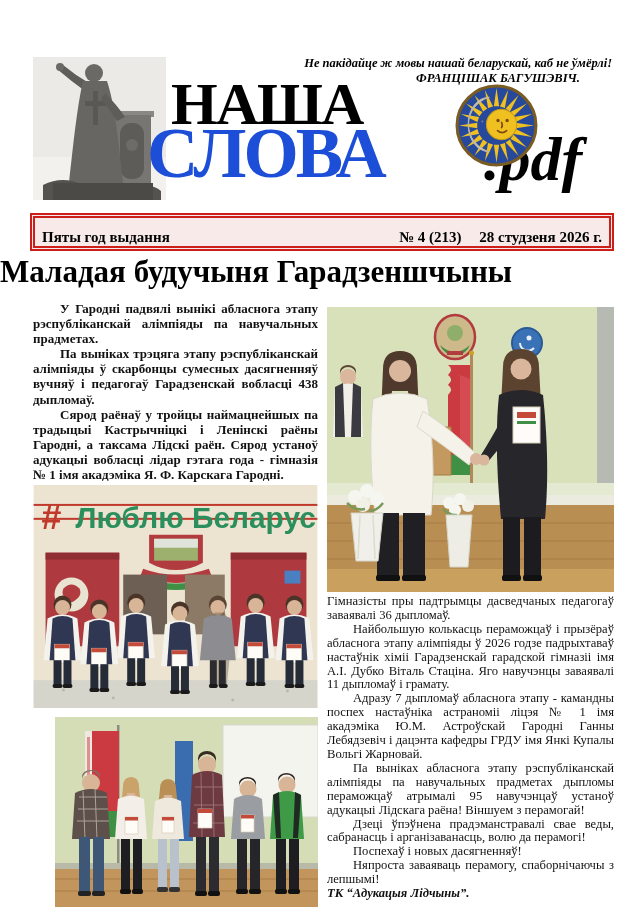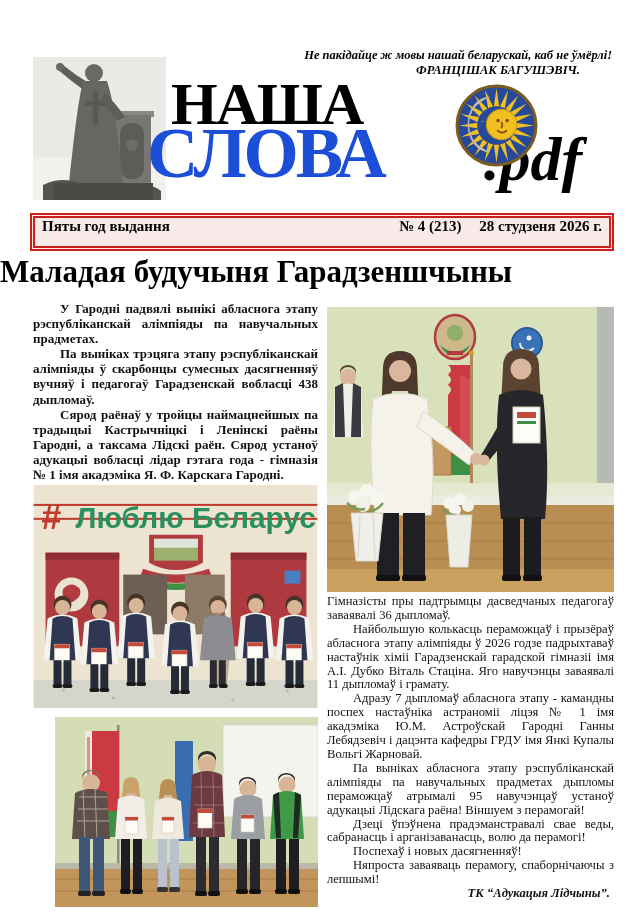--- a/index.html
+++ b/index.html
@@ -1,52 +1,52 @@
 <!DOCTYPE html>
 <html><head>
 <meta charset="utf-8">
 <style>
   html,body{margin:0;padding:0;background:#ffffff;}
   .page{position:relative;width:644px;height:912px;background:#fff;overflow:hidden;
         font-family:"Liberation Serif","DejaVu Serif",serif;color:#111;}
 
   
-  .epigraph{position:absolute;top:48px;left:200px;right:32px;text-align:right;
+  .epigraph{position:absolute;top:56px;left:200px;right:32px;text-align:right;
             font-style:italic;font-weight:bold;font-size:12.5px;line-height:15px;color:#000;}
   .epigraph .author{padding-right:32px;text-align:right;}
 
   
   .statue{position:absolute;left:33px;top:57px;width:133px;height:143px;}
   .mast-w1{position:absolute;left:171px;top:74px;font-size:60px;font-weight:bold;line-height:1;
            text-transform:uppercase;letter-spacing:-2px;color:#000;}
   .mast-w2{position:absolute;left:147px;top:118px;font-size:71px;font-weight:bold;line-height:1;
            text-transform:uppercase;letter-spacing:-3px;color:#1d4ed8;}
   .mast-pdf{position:absolute;left:484px;top:128px;font-size:62px;line-height:1;
             font-weight:bold;font-style:italic;color:#000;}
   .mast-logo{position:absolute;left:455px;top:84px;width:83px;height:83px;z-index:2;}
 
   
   .issue-bar{position:absolute;left:30px;top:213px;width:584px;height:38px;box-sizing:border-box;
-             background:#f7eae8;border:5px double #cc1f1a;display:flex;align-items:flex-start;
+             background:#f7eae8;border:5px double #cc1f1a;display:flex;align-items:flex-end;
              justify-content:space-between;padding:0 7px;font-weight:bold;font-size:15px;color:#000;}
   .issue-right span{margin-left:14px;}
 
   
   .headline{position:absolute;left:0;right:0;top:254px;text-align:left;
             font-size:31px;font-weight:bold;color:#000;letter-spacing:0;}
 
   
   .col-left{position:absolute;left:33px;top:301px;width:285px;
             font-size:13px;line-height:15.1px;text-align:justify;}
   .col-left p{margin:0;text-indent:27px;font-weight:bold;}
   .col-right{position:absolute;left:327px;top:307px;width:287px;
              font-size:12.6px;line-height:13.9px;text-align:justify;}
   .col-right p{margin:0;text-indent:26px;}
   .caption{margin:3px 0 0 0 !important;text-indent:0 !important;}
-  .signature{text-indent:0 !important;text-align:right;font-weight:bold;font-style:italic;padding-right:4px;}
+  .signature{text-indent:0 !important;font-weight:bold;font-style:italic;padding-right:4px;}
 
   .photo1{display:block;margin-top:3px;width:285px;height:223px;}
   .photo2{display:block;margin-top:9px;margin-left:22px;width:263px;height:190px;}
   .photo3{display:block;width:287px;height:285px;margin-bottom:3px;}
 </style>
 </head>
 <body>
 
 <div class="page">
 

